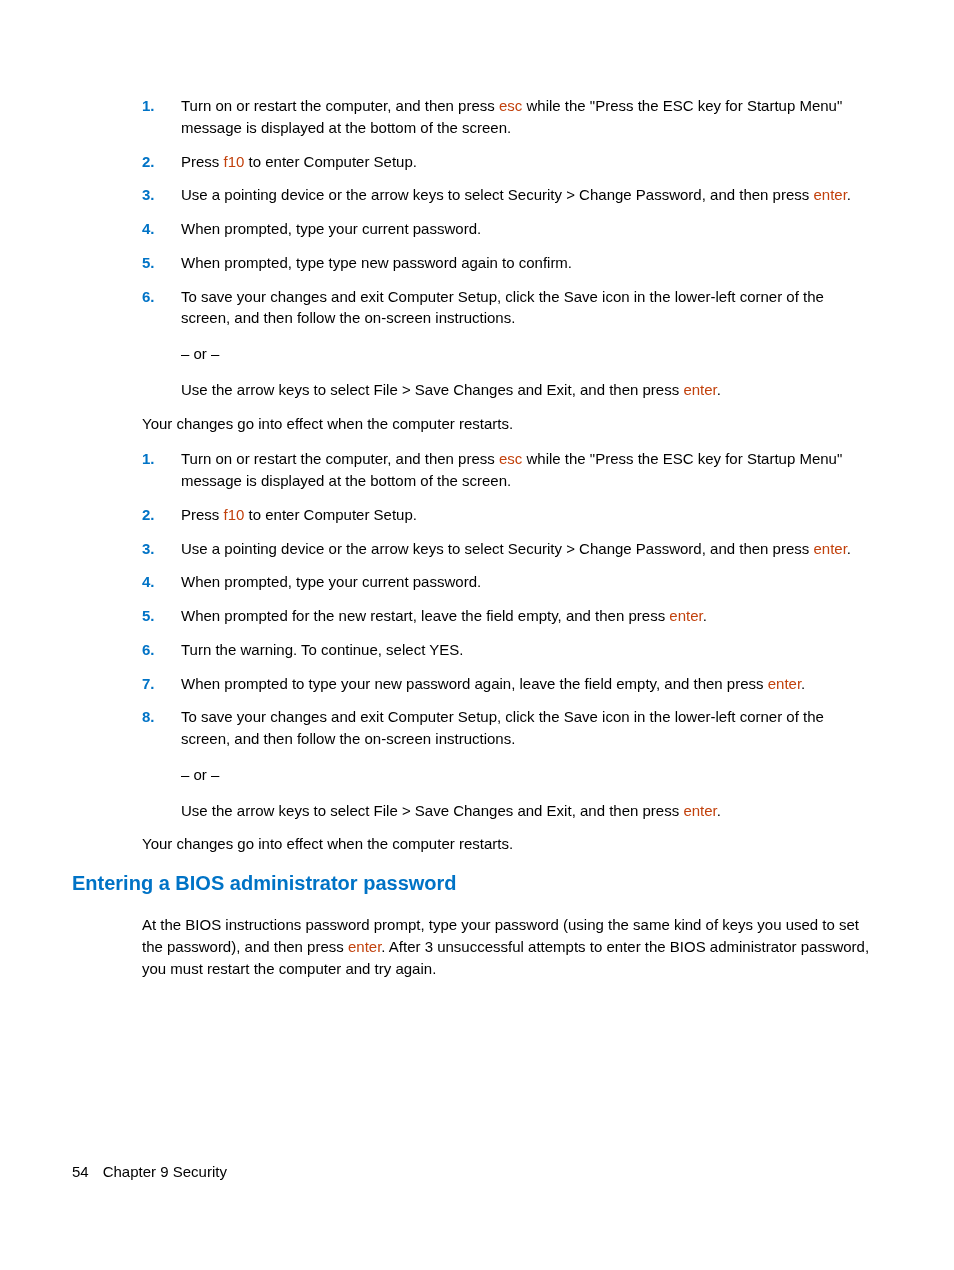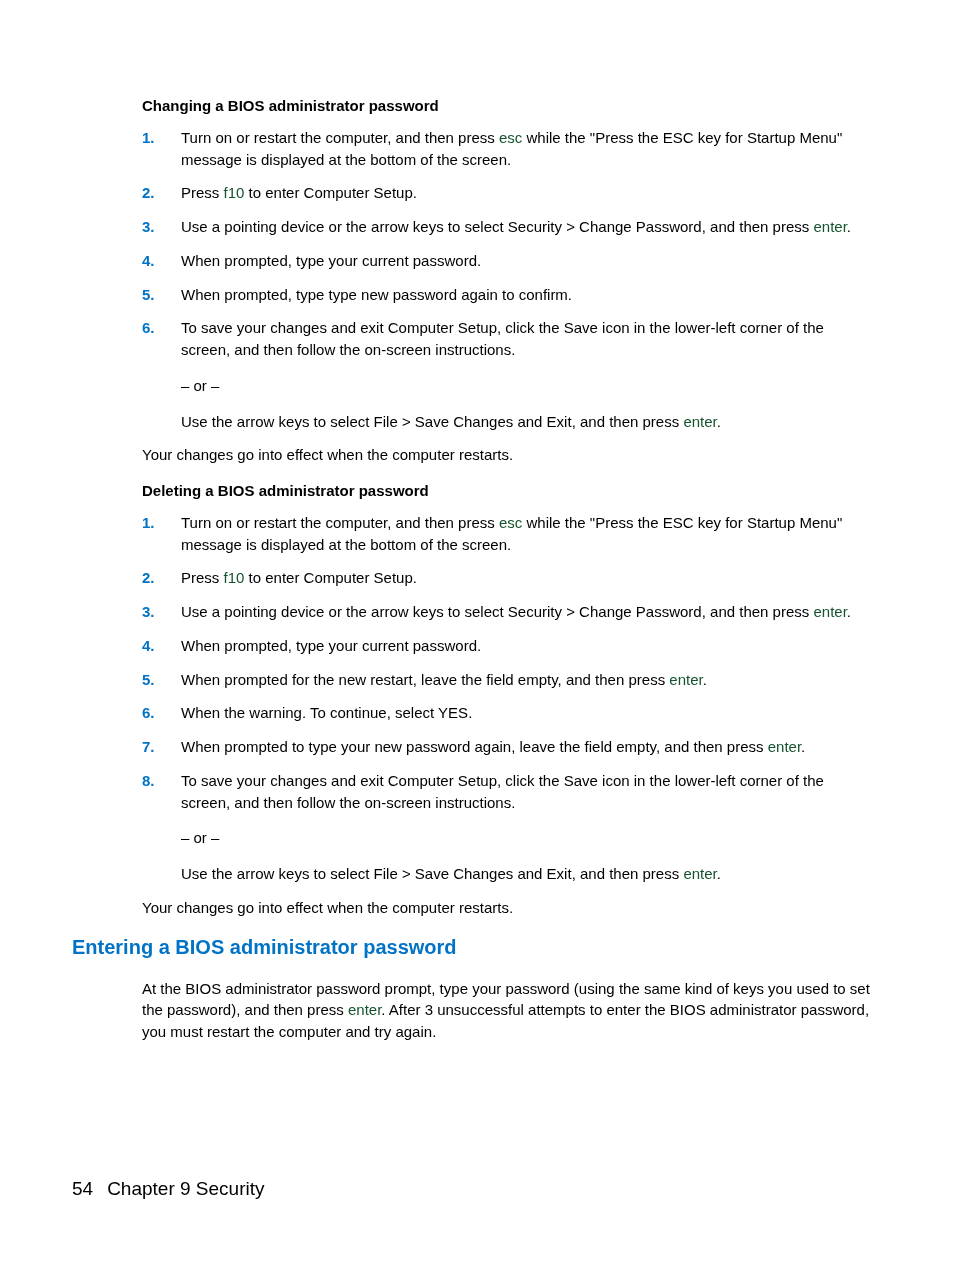--- a/index.html
+++ b/index.html
@@ -35,83 +35,81 @@
       margin-bottom: 12px;
     }
     ol.steps > li::before {
       content: counter(step) ".";
       position: absolute;
       left: 0;
       top: 0;
       color: #0073c6;
       font-weight: bold;
     }
-    .key { color: #14532d; }
+    .key { color: #c2410c; }
     .bold { font-weight: normal; }
     .para {
       margin-bottom: 14px;
     }
     .h2 {
       color: #0073c6;
       font-size: 20px;
       font-weight: bold;
       margin-top: 12px;
       margin-bottom: 16px;
       margin-left: -70px;
     }
     .footer {
       position: absolute;
-      bottom: 67px;
+      bottom: 87px;
       left: 72px;
-      font-size: 19px;
+      font-size: 15px;
     }
     .page-num { margin-right: 14px; }
   </style>
 </head>
 <body>
 
 <div class="content">
 
-  <p class="subheading">Changing a BIOS administrator password</p>
 
   <ol class="steps">
     <li><span>Turn on or restart the computer, and then press </span><span class="key">esc</span><span> while the "Press the ESC key for Startup Menu" message is displayed at the bottom of the screen.</span></li>
     <li><span>Press </span><span class="key">f10</span><span> to enter Computer Setup.</span></li>
     <li><span>Use a pointing device or the arrow keys to select </span><span class="bold">Security &gt; Change Password</span><span>, and then press </span><span class="key">enter</span><span>.</span></li>
     <li>When prompted, type your current password.</li>
     <li>When prompted, type type new password again to confirm.</li>
     <li>
       <span>To save your changes and exit Computer Setup, click the </span><span class="bold">Save</span><span> icon in the lower-left corner of the screen, and then follow the on-screen instructions.</span>
       <p style="margin-top:14px;margin-bottom:14px;">– or –</p>
       <p><span>Use the arrow keys to select </span><span class="bold">File &gt; Save Changes and Exit</span><span>, and then press </span><span class="key">enter</span><span>.</span></p>
     </li>
   </ol>
 
   <p class="para">Your changes go into effect when the computer restarts.</p>
 
-  <p class="subheading">Deleting a BIOS administrator password</p>
 
   <ol class="steps">
     <li><span>Turn on or restart the computer, and then press </span><span class="key">esc</span><span> while the "Press the ESC key for Startup Menu" message is displayed at the bottom of the screen.</span></li>
     <li><span>Press </span><span class="key">f10</span><span> to enter Computer Setup.</span></li>
     <li><span>Use a pointing device or the arrow keys to select </span><span class="bold">Security &gt; Change Password</span><span>, and then press </span><span class="key">enter</span><span>.</span></li>
     <li>When prompted, type your current password.</li>
     <li><span>When prompted for the new restart, leave the field empty, and then press </span><span class="key">enter</span><span>.</span></li>
-    <li><span>When the warning. To continue, select </span><span class="bold">YES</span><span>.</span></li>
+    <li><span>Turn the warning. To continue, select </span><span class="bold">YES</span><span>.</span></li>
     <li><span>When prompted to type your new password again, leave the field empty, and then press </span><span class="key">enter</span><span>.</span></li>
     <li>
       <span>To save your changes and exit Computer Setup, click the </span><span class="bold">Save</span><span> icon in the lower-left corner of the screen, and then follow the on-screen instructions.</span>
       <p style="margin-top:14px;margin-bottom:14px;">– or –</p>
       <p><span>Use the arrow keys to select </span><span class="bold">File &gt; Save Changes and Exit</span><span>, and then press </span><span class="key">enter</span><span>.</span></p>
     </li>
   </ol>
 
   <p class="para">Your changes go into effect when the computer restarts.</p>
 
   <h2 class="h2">Entering a BIOS administrator password</h2>
 
-  <p class="para"><span>At the </span><span class="bold">BIOS administrator password</span><span> prompt, type your password (using the same kind of keys you used to set the password), and then press </span><span class="key">enter</span><span>. After 3 unsuccessful attempts to enter the BIOS administrator password, you must restart the computer and try again.</span></p>
+  <p class="para"><span>At the </span><span class="bold">BIOS instructions password</span><span> prompt, type your password (using the same kind of keys you used to set the password), and then press </span><span class="key">enter</span><span>. After 3 unsuccessful attempts to enter the BIOS administrator password, you must restart the computer and try again.</span></p>
 
 </div>
 
 <div class="footer">
   <span class="page-num">54</span><span>Chapter 9   Security</span>
 </div>
 
 </body></html>

